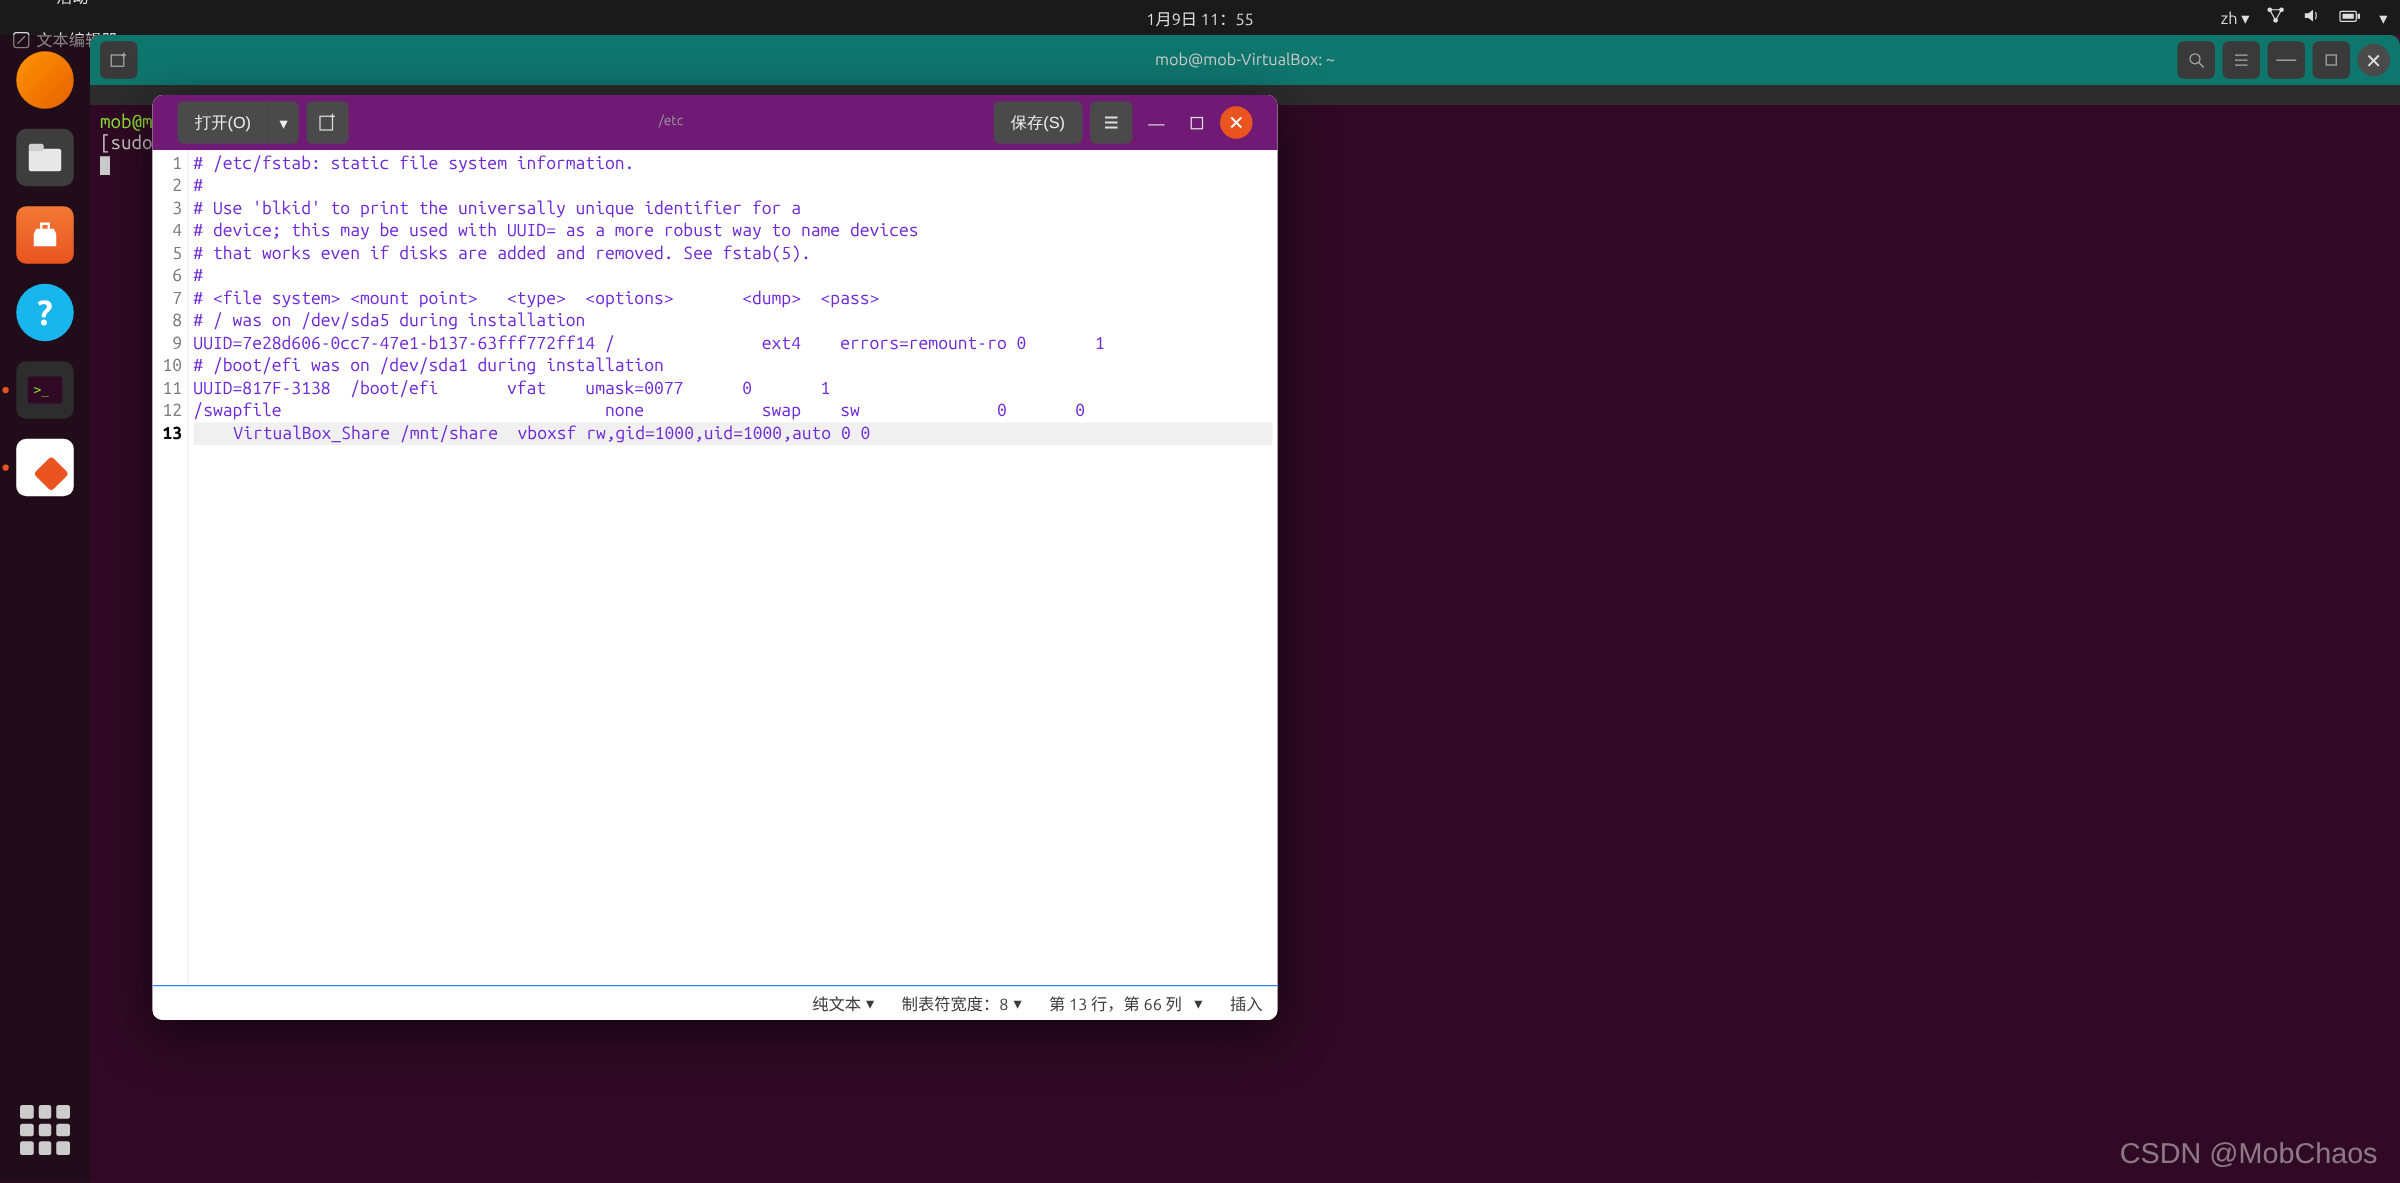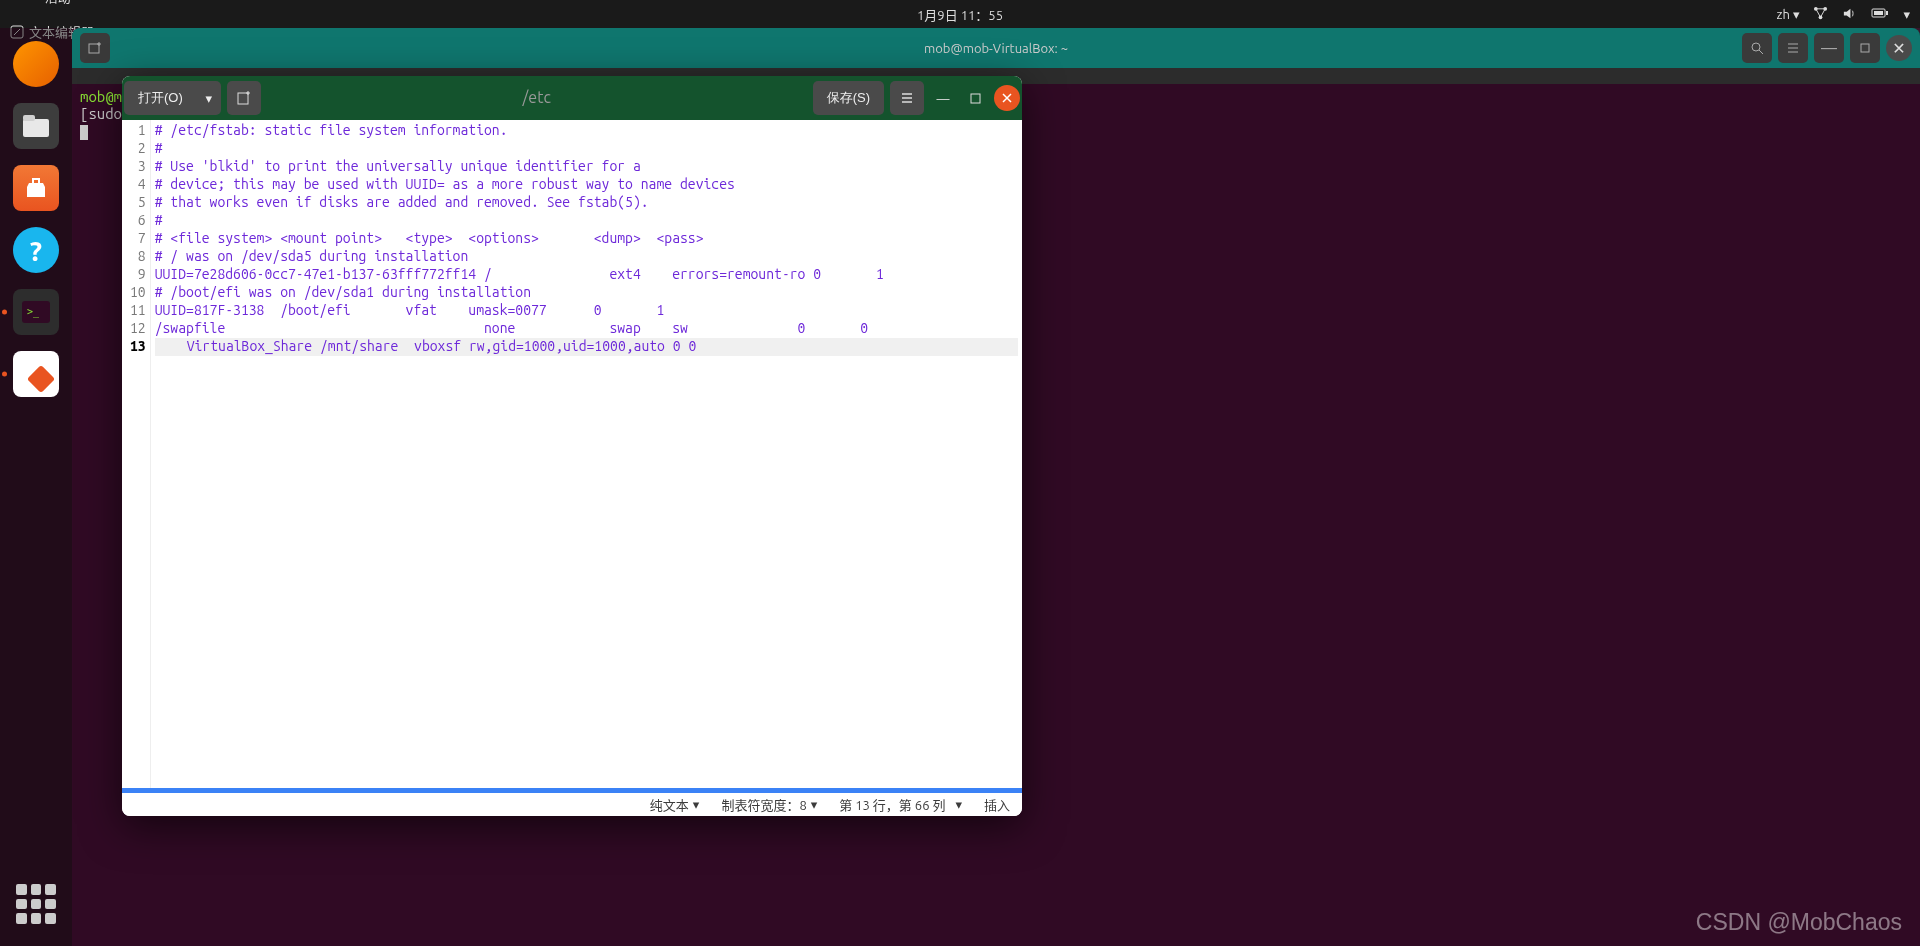--- a/index.html
+++ b/index.html
@@ -36,39 +36,39 @@
 .term-header .hright { margin-left:auto; display:flex; gap:6px; margin-right:8px; align-items:center; }
 .hbtn { width:30px; height:30px; background:#3a3a3a; border-radius:5px; display:flex; align-items:center; justify-content:center; }
 .hbtn.round { border-radius:50%; width:26px; height:26px; }
 .term-body { position:absolute; left:72px; top:84px; right:0; bottom:0; background:#300a24; padding:4px 8px; font-family:"Ubuntu Mono",monospace; font-size:15px; color:#ccc; }
 .prompt-user { color:#8ae234; }
 .prompt-sudo { color:#ccc; }
 .cursor-block { display:inline-block; width:8px; height:15px; background:#ccc; vertical-align:middle; }
 
 
 .gedit { position:absolute; left:122px; top:76px; width:900px; height:740px; background:#fff; border-radius:8px; box-shadow:0 10px 40px rgba(0,0,0,0.6); display:flex; flex-direction:column; overflow:hidden; }
-.gedit-header { height:44px; background:#14532d; display:flex; align-items:center; padding:0 2px; gap:6px; }
+.gedit-header { height:44px; background:#701a75; display:flex; align-items:center; padding:0 20px; gap:6px; }
 .gbtn { background:#4a4a4a; color:#eee; border:none; height:34px; padding:0 14px; border-radius:5px; font-size:13px; display:flex; align-items:center; justify-content:center; }
 .gbtn.icon-only { width:34px; padding:0; }
 .gbtn.arrow { width:24px; padding:0; border-radius:0 5px 5px 0; margin-left:-6px; }
 .gbtn.open { border-radius:5px 0 0 5px; }
 .gedit-title { flex:1; text-align:center; color:#ddd; font-size:13px; line-height:1.2; }
-.gedit-title .sub { font-size:16px; color:#999; }
+.gedit-title .sub { font-size:11px; color:#999; }
 .gbtn.close { background:#e95420; border-radius:50%; width:26px; height:26px; padding:0; }
 .gbtn.winctl { background:transparent; width:26px; padding:0; }
 
 .editor { flex:1; display:flex; font-family:"Ubuntu Mono","Courier New",monospace; font-size:14px; background:#fff; overflow:auto; }
 .gutter { background:#fff; color:#787878; text-align:right; padding:2px 4px 2px 8px; user-select:none; border-right:1px solid #eee; }
 .code { padding:2px 4px; color:#6d28d9; white-space:pre; flex:1; }
 .code .line { height:18px; }
 .code .line.hl { background:#f0f0f0;padding-left:32px; }
 .gutter .ln { height:18px; }
 .gutter .ln.hl { font-weight:bold; color:#000; }
 
-.statusbar { height:28px; background:#fff; border-top:5px solid #3b82f6; display:flex; align-items:center; justify-content:flex-end; gap:22px; padding:0 12px; font-size:13px; color:#3c3c3c; }
+.statusbar { height:28px; background:#fff; border-top:1px solid #3b82f6; display:flex; align-items:center; justify-content:flex-end; gap:22px; padding:0 12px; font-size:13px; color:#3c3c3c; }
 .statusbar .sitem { display:flex; align-items:center; gap:4px; }
 
 .watermark { position:absolute; right:18px; bottom:10px; color:rgba(255,255,255,0.45); font-size:23px; font-family:sans-serif; }
 </style>
 </head>
 <body>
 
 <div class="topbar">
   <div class="left">
     <span>活动</span>

